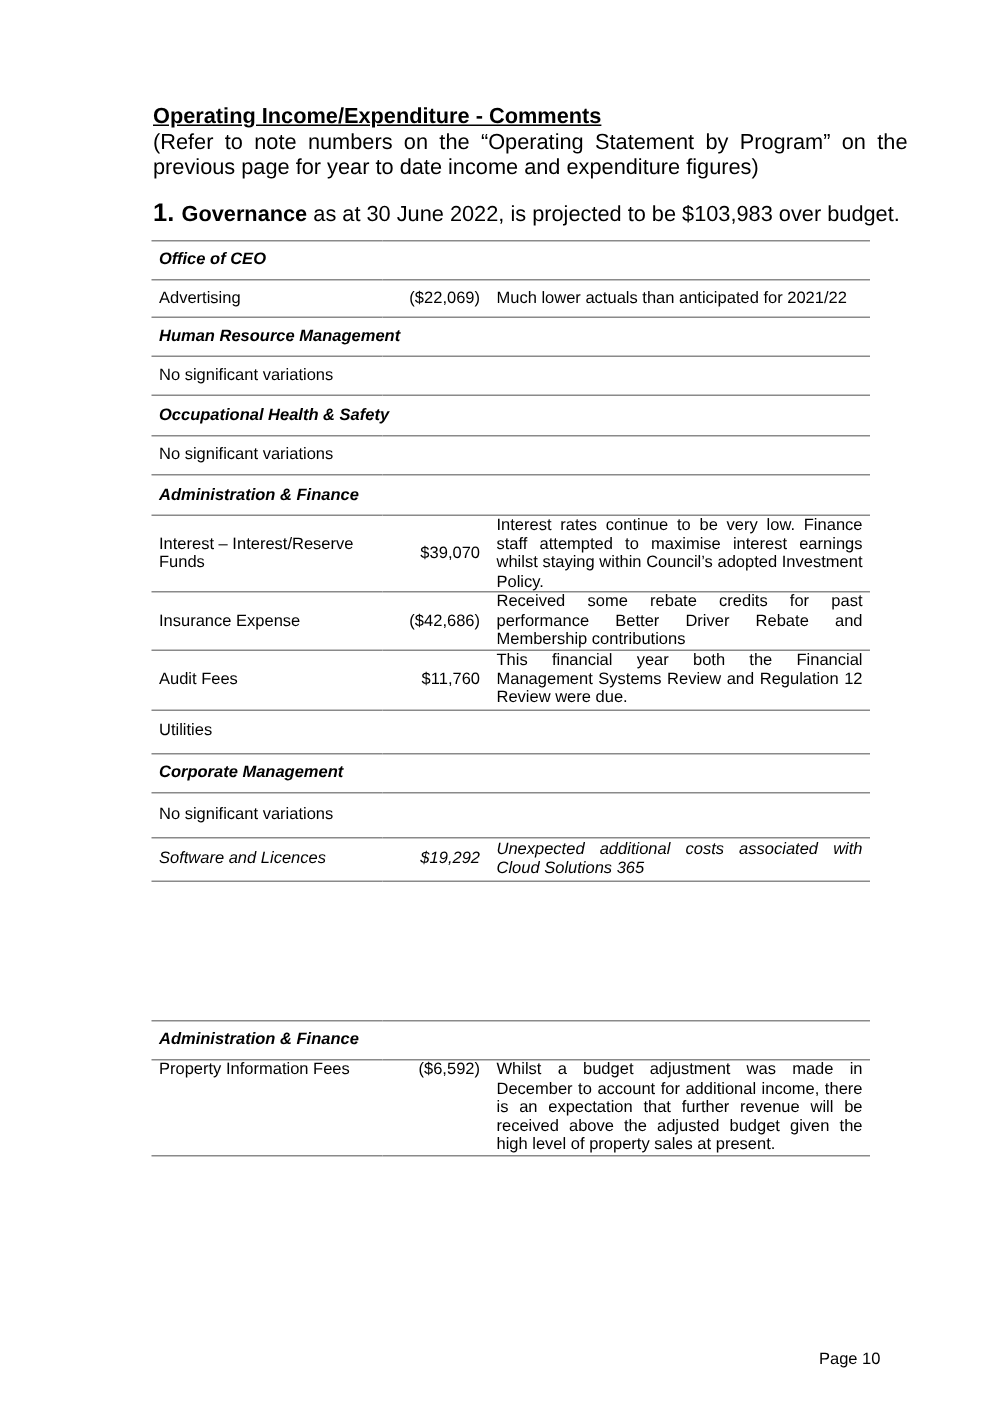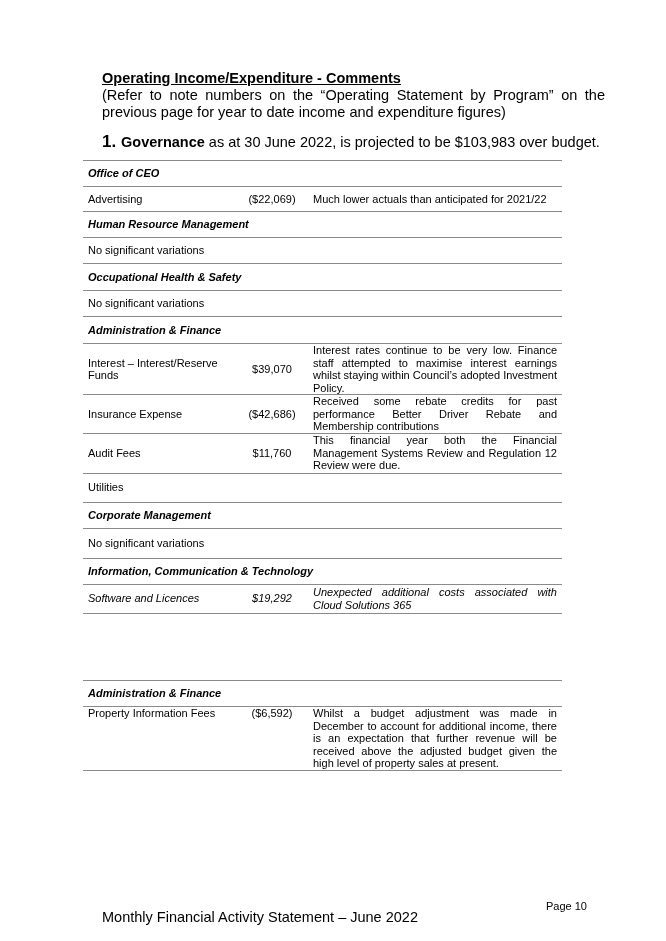--- a/index.html
+++ b/index.html
@@ -4,24 +4,24 @@
 <style>
   html, body { margin: 0; padding: 0; background: #ffffff; }
   body { width: 666px; height: 941px; position: relative; font-family: "Liberation Sans", sans-serif; color: #000; overflow: hidden; }
   .page { position: absolute; left: 0; top: 0; width: 666px; height: 839px; }
   .heading { position: absolute; left: 102px; top: 70px; font-size: 14.5px; font-weight: bold; text-decoration: underline; margin: 0; }
   .intro { position: absolute; left: 102px; top: 87px; width: 503px; font-size: 14.5px; line-height: 17px; text-align: justify; text-align-last: left; margin: 0; }
   .section-title { position: absolute; left: 102px; font-size: 14.5px; line-height: 18px; margin: 0; }
   .section-title .num { font-weight: bold; font-size: 17px; display: inline-block; width: 19px; }
   .section-title .name { font-weight: bold; }
   .section-title .cont { display: block; padding-left: 19px; }
-  table.var { position: absolute; left: 83px; width: 479px; border-collapse: collapse; font-size: 11px; }
+  table.var { position: absolute; left: 101px; width: 479px; border-collapse: collapse; font-size: 11px; }
   table.var td { border-top: 1px solid #8a8a8a; border-bottom: 1px solid #8a8a8a; padding: 0 5px; vertical-align: middle; line-height: 12.5px; }
   table.var td.c1 { width: 144px; }
-  table.var td.c2 { width: 60px; text-align: center; padding-right: 6px; white-space: nowrap; }
+  table.var td.c2 { width: 60px; text-align: right; padding-right: 6px; white-space: nowrap; }
   table.var td.c3 { text-align: justify; }
   table.var tr.grp td { font-weight: bold; font-style: italic; }
   table.t2 td { vertical-align: top; }
   table.t2 tr.grp td { vertical-align: middle; }
   .pageno { position: absolute; left: 546px; top: 900px; font-size: 11px; margin: 0; }
   .footer { position: absolute; left: 102px; top: 909px; font-size: 14.5px; margin: 0; }
 </style>
 </head>
 <body>
 
@@ -83,23 +83,20 @@
           <td class="c3"></td>
         </tr>
         <tr class="grp" style="height: 26px;">
           <td colspan="3">Corporate Management</td>
         </tr>
         <tr style="height: 30px;">
           <td class="c1">No significant variations</td>
           <td class="c2"></td>
           <td class="c3"></td>
         </tr>
-        <tr class="grp" style="height: 26px;">
-          <td colspan="3">Information, Communication &amp; Technology</td>
-        </tr>
         <tr style="height: 29px; font-style: italic;">
           <td class="c1">Software and Licences</td>
           <td class="c2">$19,292</td>
           <td class="c3">Unexpected additional costs associated with Cloud Solutions 365</td>
         </tr>
       </tbody>
   </table>
 
 
   <table class="var t2" style="top:680px;">
@@ -109,14 +106,13 @@
         </tr>
         <tr style="height: 64px;">
           <td class="c1">Property Information Fees</td>
           <td class="c2">($6,592)</td>
           <td class="c3">Whilst a budget adjustment was made in December to account for additional income, there is an expectation that further revenue will be received above the adjusted budget given the high level of property sales at present.</td>
         </tr>
       </tbody>
   </table>
 
   <p class="pageno">Page 10</p>
-  <p class="footer">Monthly Financial Activity Statement – June 2022</p>
 </div>
 
 </body></html>

